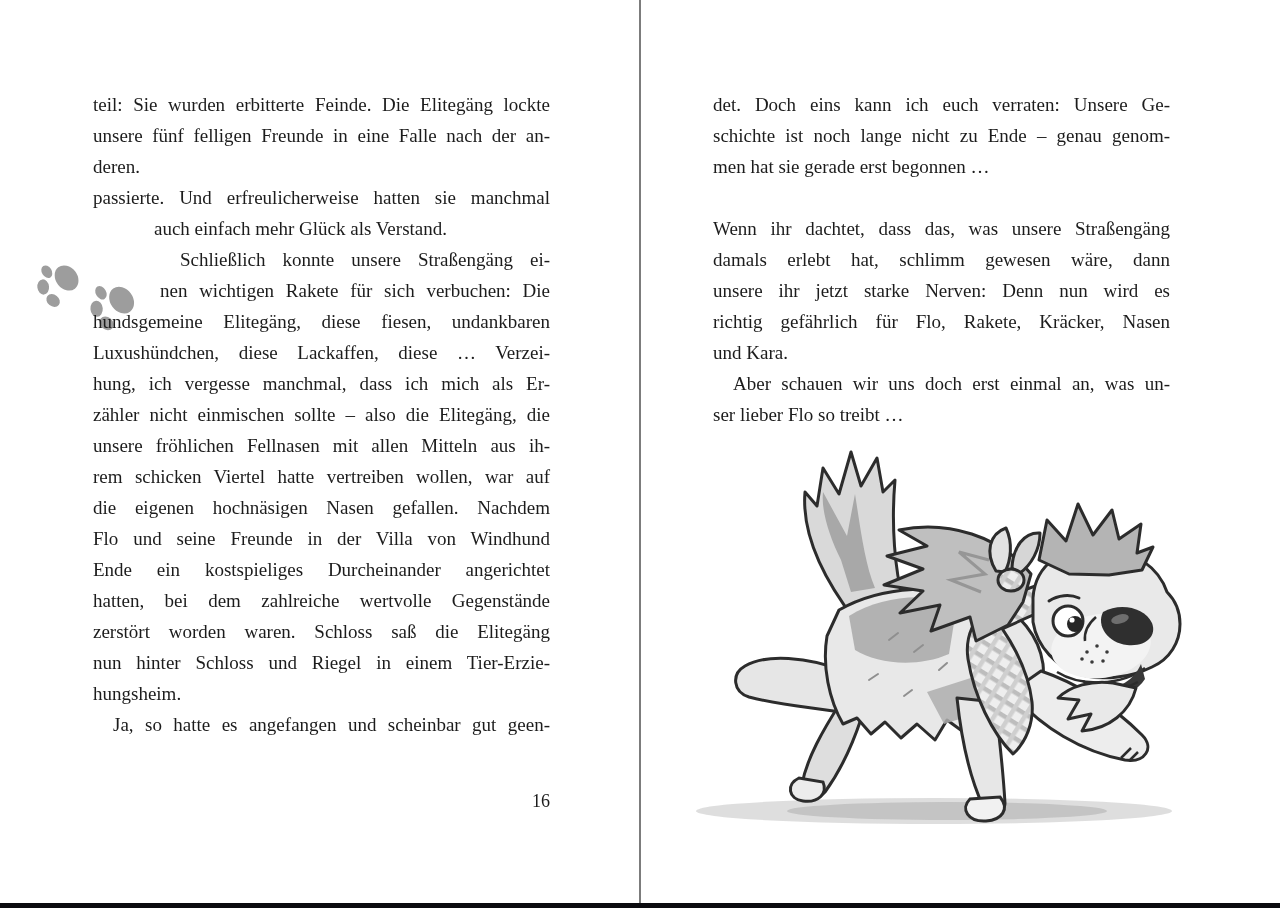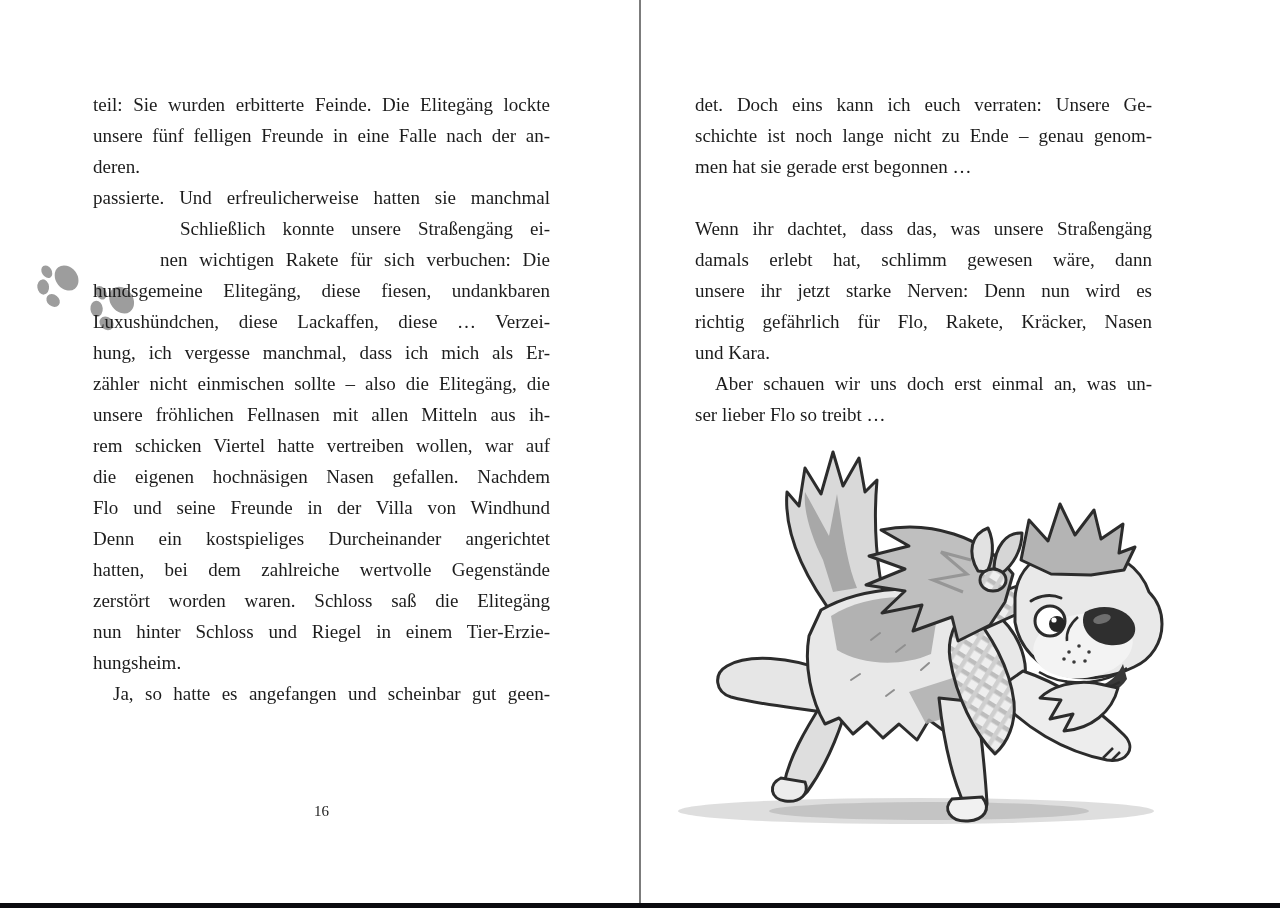--- a/index.html
+++ b/index.html
@@ -7,40 +7,40 @@
     width:1280px;height:908px;
     background:#ffffff;
     font-family:"Liberation Serif", serif;
     color:#1c1c1c;
     position:relative;
     overflow:hidden;
   }
   .spread{position:absolute;inset:0;background:#ffffff;}
   .page{position:absolute;top:0;bottom:0;}
   .page.left{left:0;width:572px;}
-  .page.right{left:608px;width:639px;}
+  .page.right{left:626px;width:639px;}
   .divider{
     position:absolute;left:639px;top:0;width:2px;height:908px;
     background:#7c7c7c;
   }
   .bottombar{
     position:absolute;left:0;right:0;bottom:0;height:5px;
     background:#0b0b0f;
   }
   .textcol{
     position:absolute;top:89px;width:457px;
     font-size:19px;line-height:31px;
   }
   .page.left .textcol{left:93px;}
   .page.right .textcol{left:87px;} 
   .line{height:31px;}
   .line.j{text-align:justify;text-align-last:justify;}
   .pagenum{
     position:absolute;left:93px;top:791px;width:457px;
-    text-align:center;font-size:15px;margin-top:12px;
+    text-align:right;font-size:18px;
   }
   .paws{position:absolute;left:30px;top:256px;width:118px;height:82px;}
   .dog{position:absolute;left:63px;top:440px;width:560px;height:420px;}
 </style>
 </head>
 <body>
 
 <div class="spread">
 
   <section class="page left">
@@ -56,31 +56,32 @@
       </defs>
       <use href="#pawshape" transform="translate(6,4) scale(0.9)"></use>
       <use href="#pawshape" transform="translate(60,24) scale(0.95) rotate(2)"></use>
     </svg>
 
     <div class="textcol">
         <div class="line j">teil: Sie wurden erbitterte Feinde. Die Elitegäng lockte</div>
         <div class="line j">unsere fünf felligen Freunde in eine Falle nach der an-</div>
         <div class="line">deren.</div>
         <div class="line j">passierte. Und erfreulicherweise hatten sie manchmal</div>
+        <div class="line" style="padding-left: 61px;">auch einfach mehr Glück als Verstand.</div>
         <div class="line j" style="padding-left: 87px;">Schließlich konnte unsere Straßengäng ei-</div>
         <div class="line j" style="padding-left: 67px;">nen wichtigen Rakete für sich verbuchen: Die</div>
         <div class="line j">hundsgemeine Elitegäng, diese fiesen, undankbaren</div>
         <div class="line j">Luxushündchen, diese Lackaffen, diese … Verzei-</div>
         <div class="line j">hung, ich vergesse manchmal, dass ich mich als Er-</div>
         <div class="line j">zähler nicht einmischen sollte – also die Elitegäng, die</div>
         <div class="line j">unsere fröhlichen Fellnasen mit allen Mitteln aus ih-</div>
         <div class="line j">rem schicken Viertel hatte vertreiben wollen, war auf</div>
         <div class="line j">die eigenen hochnäsigen Nasen gefallen. Nachdem</div>
         <div class="line j">Flo und seine Freunde in der Villa von Windhund</div>
-        <div class="line j">Denn ein kostspieliges Durcheinander angerichtet</div>
+        <div class="line j">Ende ein kostspieliges Durcheinander angerichtet</div>
         <div class="line j">hatten, bei dem zahlreiche wertvolle Gegenstände</div>
         <div class="line j">zerstört worden waren. Schloss saß die Elitegäng</div>
         <div class="line j">nun hinter Schloss und Riegel in einem Tier-Erzie-</div>
         <div class="line">hungsheim.</div>
         <div class="line j" style="padding-left: 20px;">Ja, so hatte es angefangen und scheinbar gut geen-</div>
       </div>
 
     <div class="pagenum">16</div>
   </section>
 

